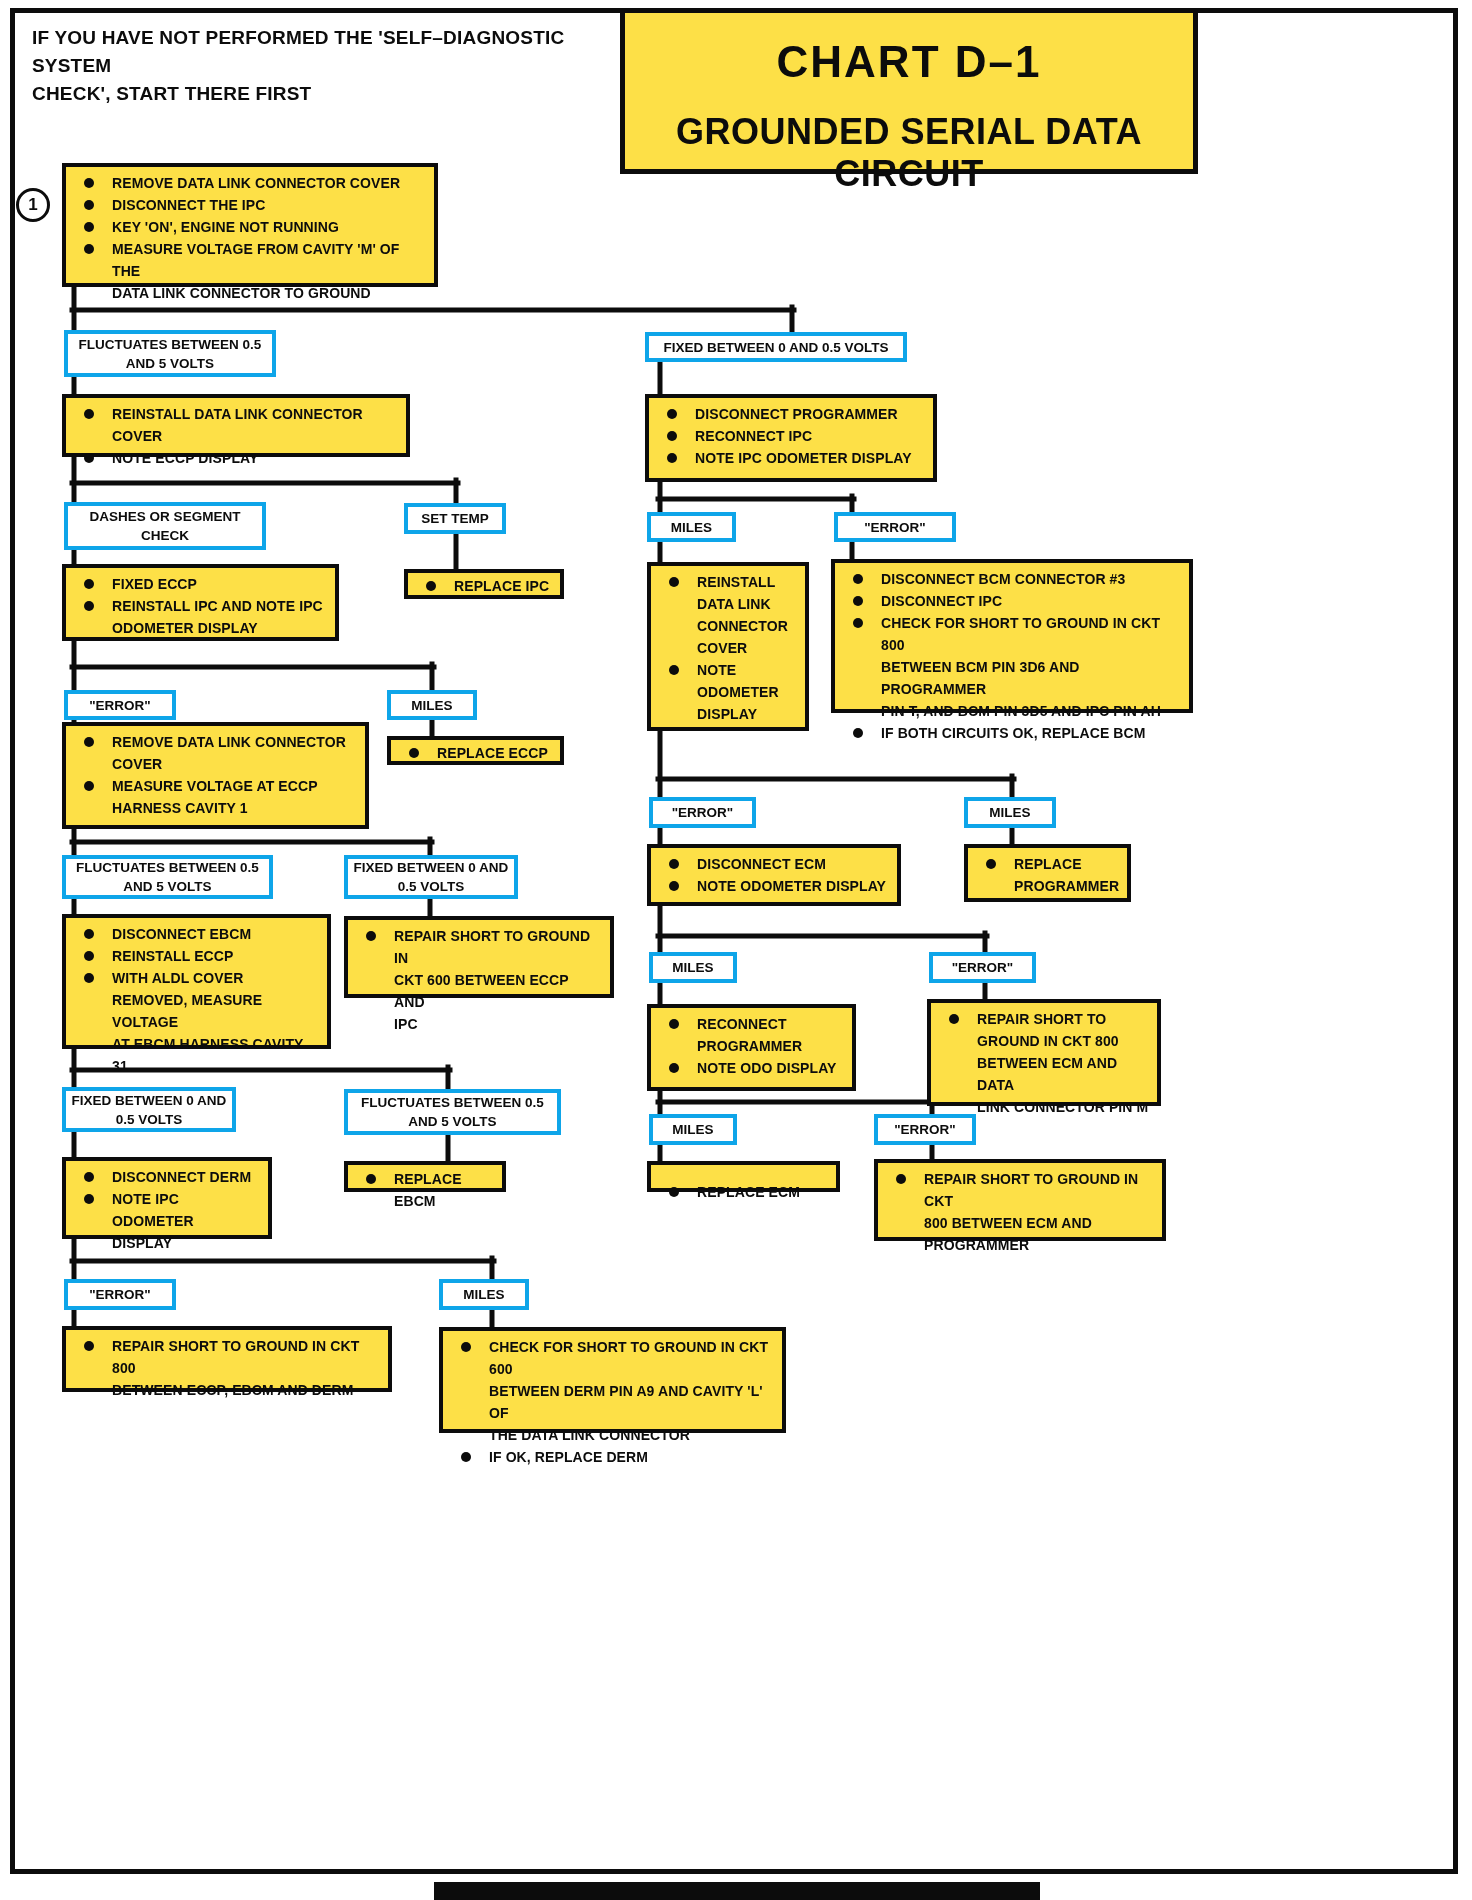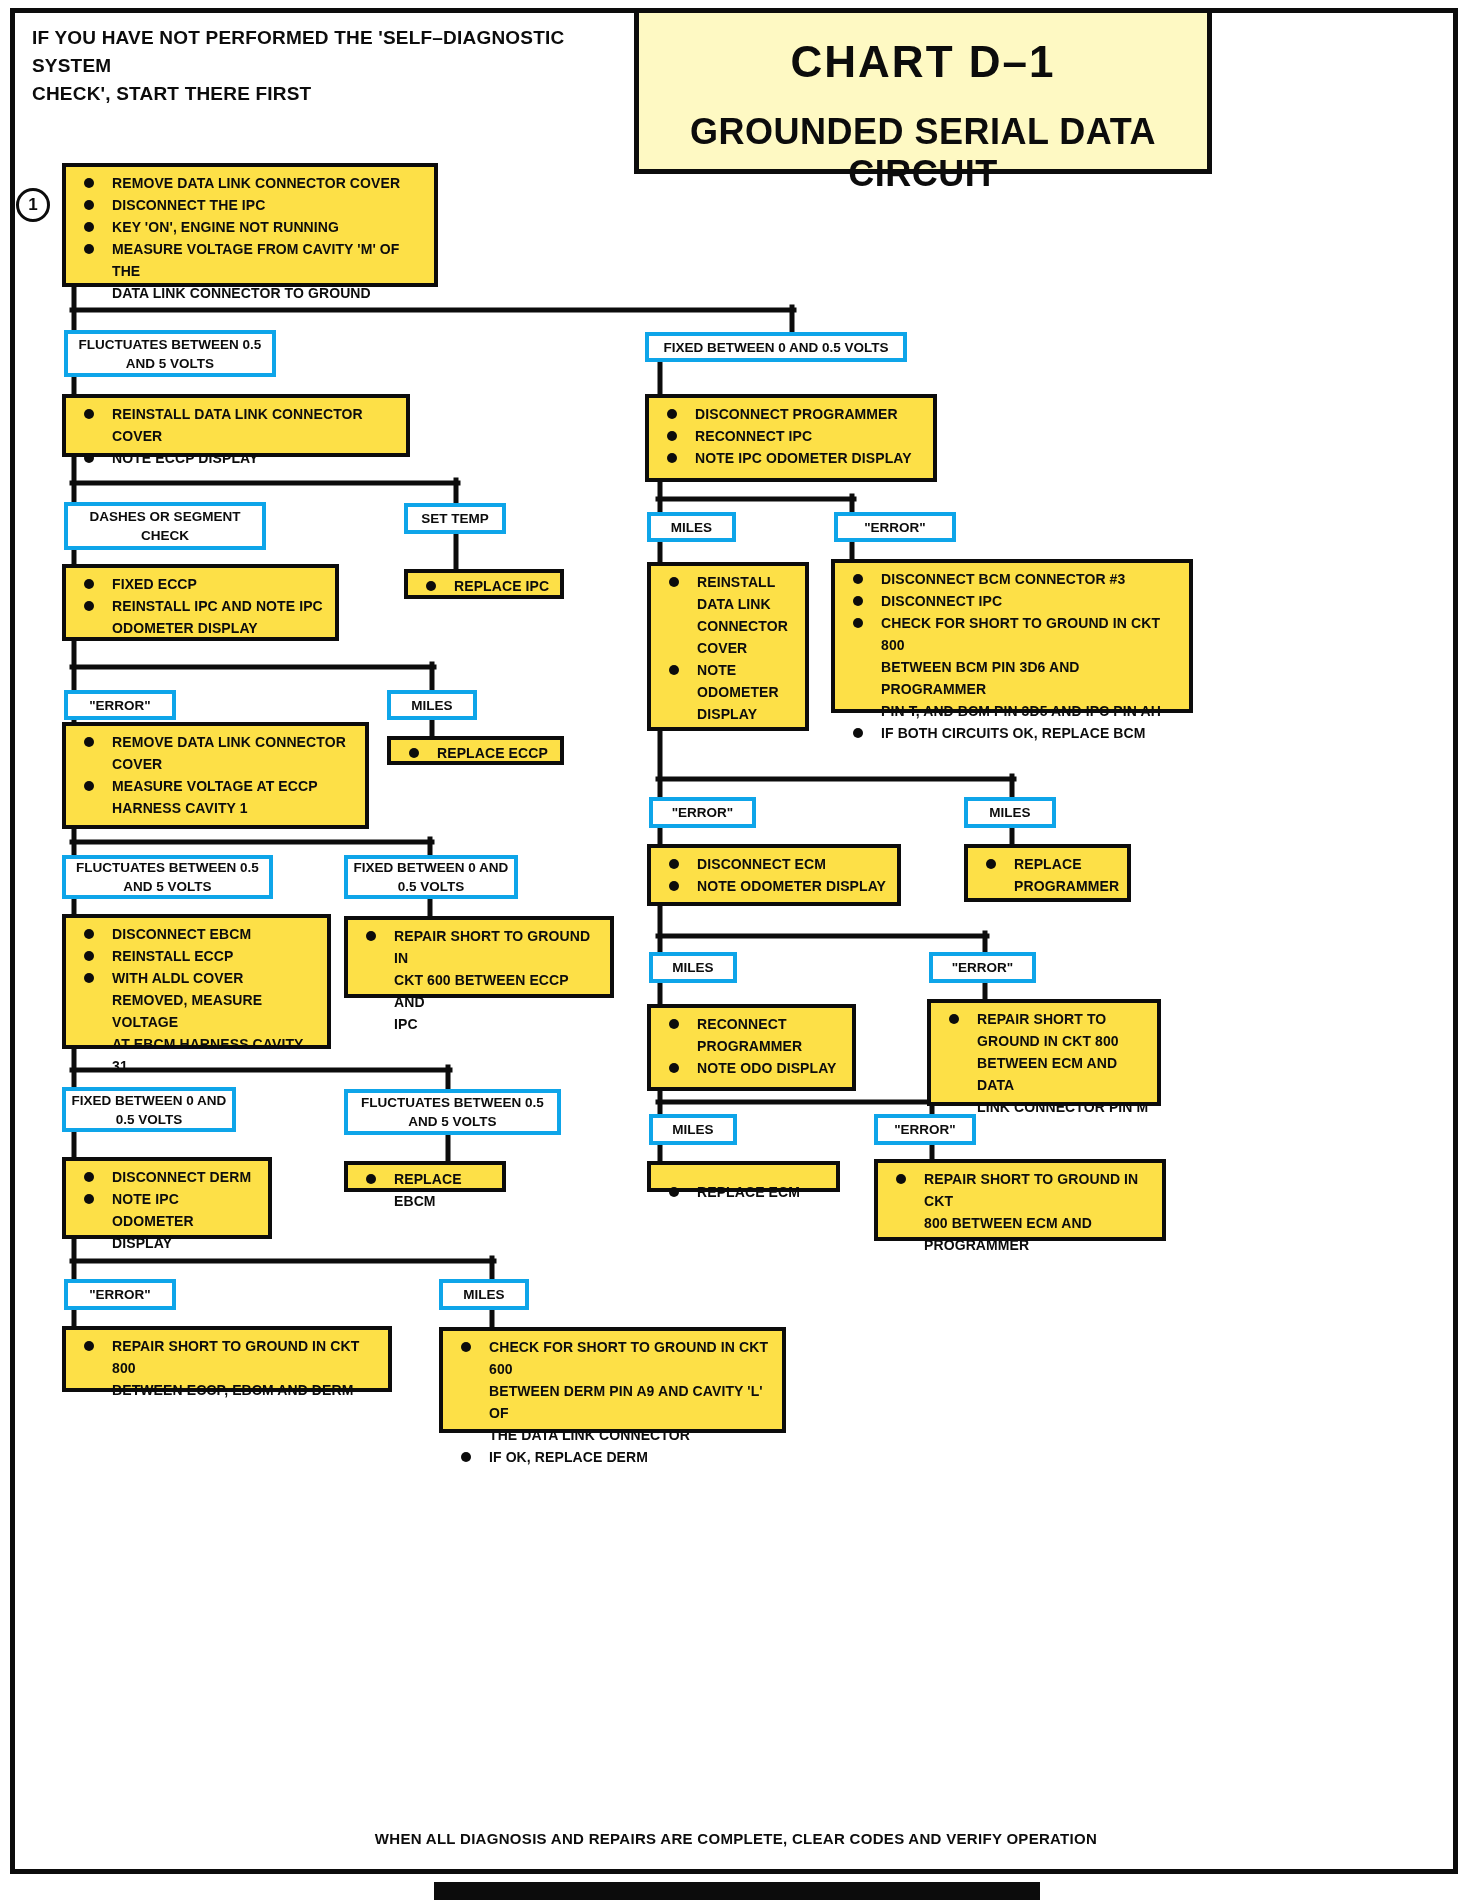--- a/index.html
+++ b/index.html
@@ -12,22 +12,22 @@
   .bbox { position:absolute; background:#fde047; border:4px solid #0c0c0c; padding:5px 8px 4px 10px; }
   .item { position:relative; padding-left:36px; font-weight:bold; font-size:14px;
           line-height:22px; white-space:pre-line; letter-spacing:.1px; }
   .blt  { position:absolute; left:8px; top:6px; width:10px; height:10px; border-radius:50%;
           background:#0c0c0c; }
   .lbox { position:absolute; background:#fff; border:4px solid #0ea5e9; display:flex;
           align-items:center; justify-content:center; text-align:center; font-weight:bold;
           font-size:13.5px; line-height:19px; white-space:pre-line; padding:2px 4px; }
   .note { position:absolute; left:32px; top:24px; width:610px; font-weight:bold;
           font-size:19px; line-height:28px; letter-spacing:.2px; white-space:pre-line; }
-  .titlebox { position:absolute; left:634px; top:8px; width:578px; height:166px;
-          border:5px solid #0c0c0c; background:#fef9c3; text-align:center; }
+  .titlebox { position:absolute; left:620px; top:8px; width:578px; height:166px;
+          border:5px solid #0c0c0c; background:#fde047; text-align:center; }
   .title1 { font-size:44px; font-weight:bold; letter-spacing:2px; margin-top:24px; }
   .title2 { font-size:36px; font-weight:bold; letter-spacing:.5px; margin-top:24px; }
   .circle { position:absolute; left:16px; top:188px; width:34px; height:34px;
           border:3px solid #0c0c0c; border-radius:50%; display:flex; align-items:center;
           justify-content:center; font-size:17px; font-weight:bold; background:#fff; }
   .footer { position:absolute; left:0; top:1830px; width:100%; text-align:center;
           font-weight:bold; font-size:15px; letter-spacing:.3px; }
   .bar { position:absolute; left:434px; top:1882px; width:606px; height:18px; background:#0c0c0c; }
 </style>
 </head>
@@ -237,15 +237,14 @@
   <div class="bbox" style="left:647px;top:1161px;width:193px;height:31px;padding-top:16px">
     <div class="item"><span class="blt"></span><span>REPLACE ECM</span></div>
   </div>
 
   <div class="bbox" style="left:874px;top:1159px;width:292px;height:82px">
     <div class="item"><span class="blt"></span><span>REPAIR SHORT TO GROUND IN CKT
 800 BETWEEN ECM AND
 PROGRAMMER</span></div>
   </div>
 
-  <div class="footer">WHEN ALL DIAGNOSIS AND REPAIRS ARE COMPLETE, CLEAR CODES AND VERIFY OPERATION</div>
   <div class="bar"></div>
 </div>
 
 </body></html>

